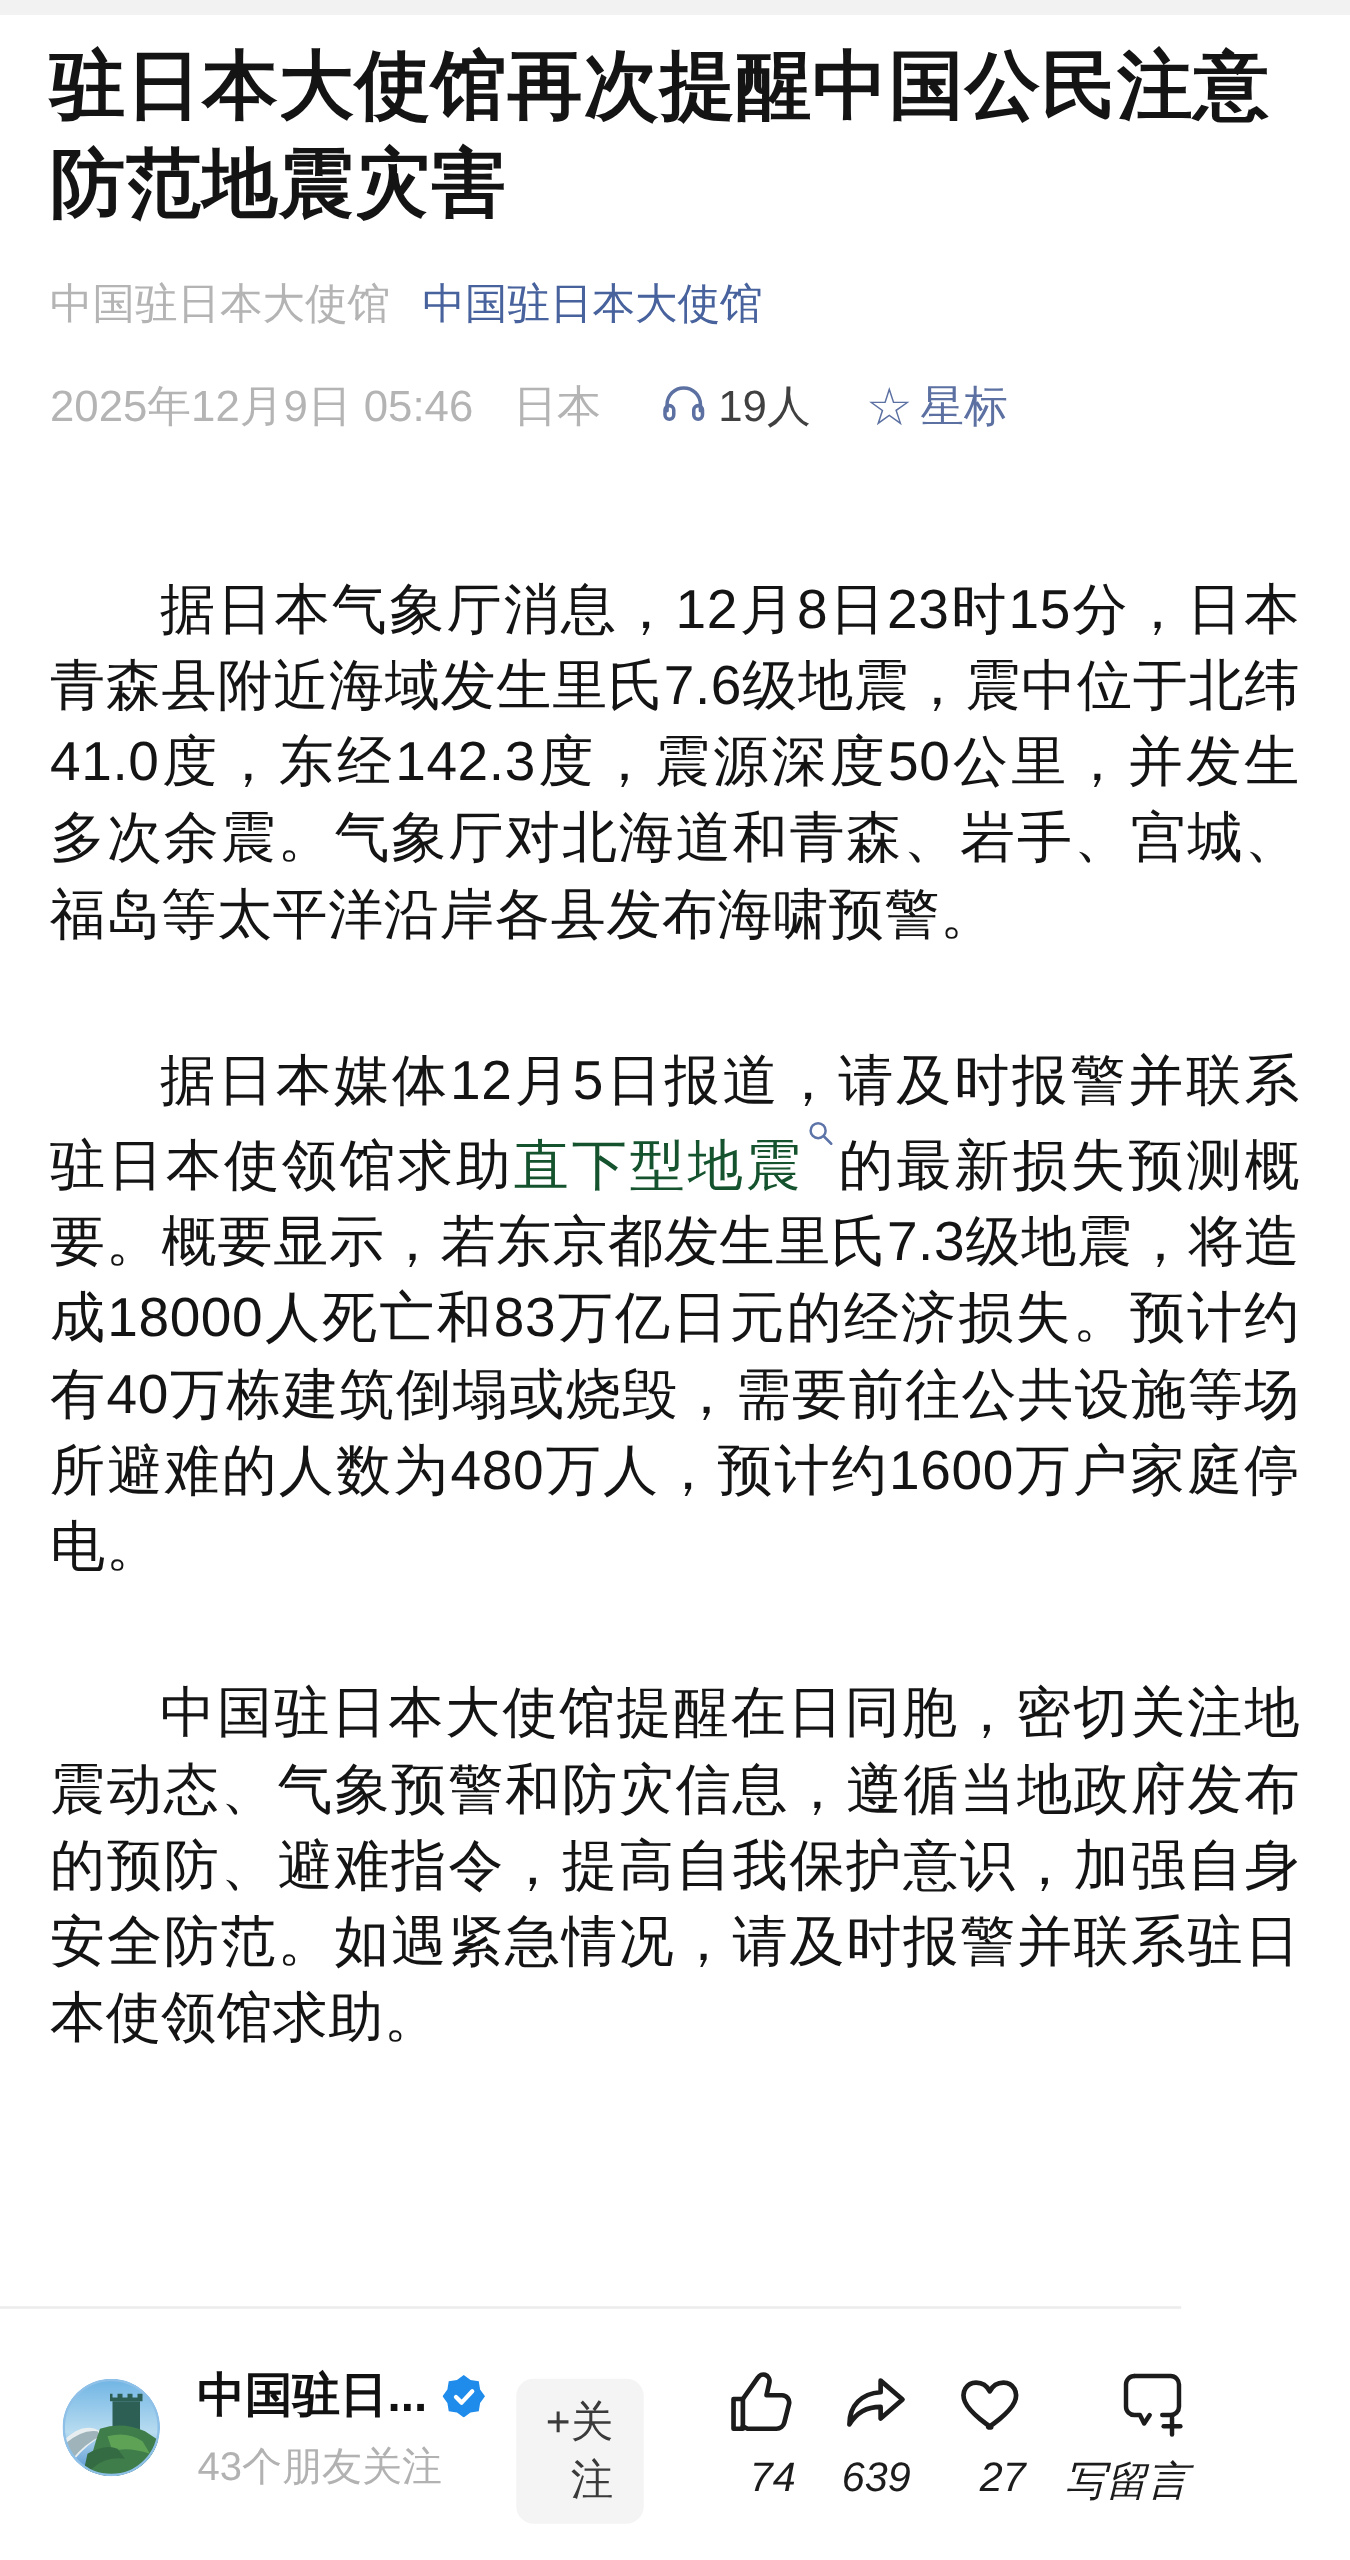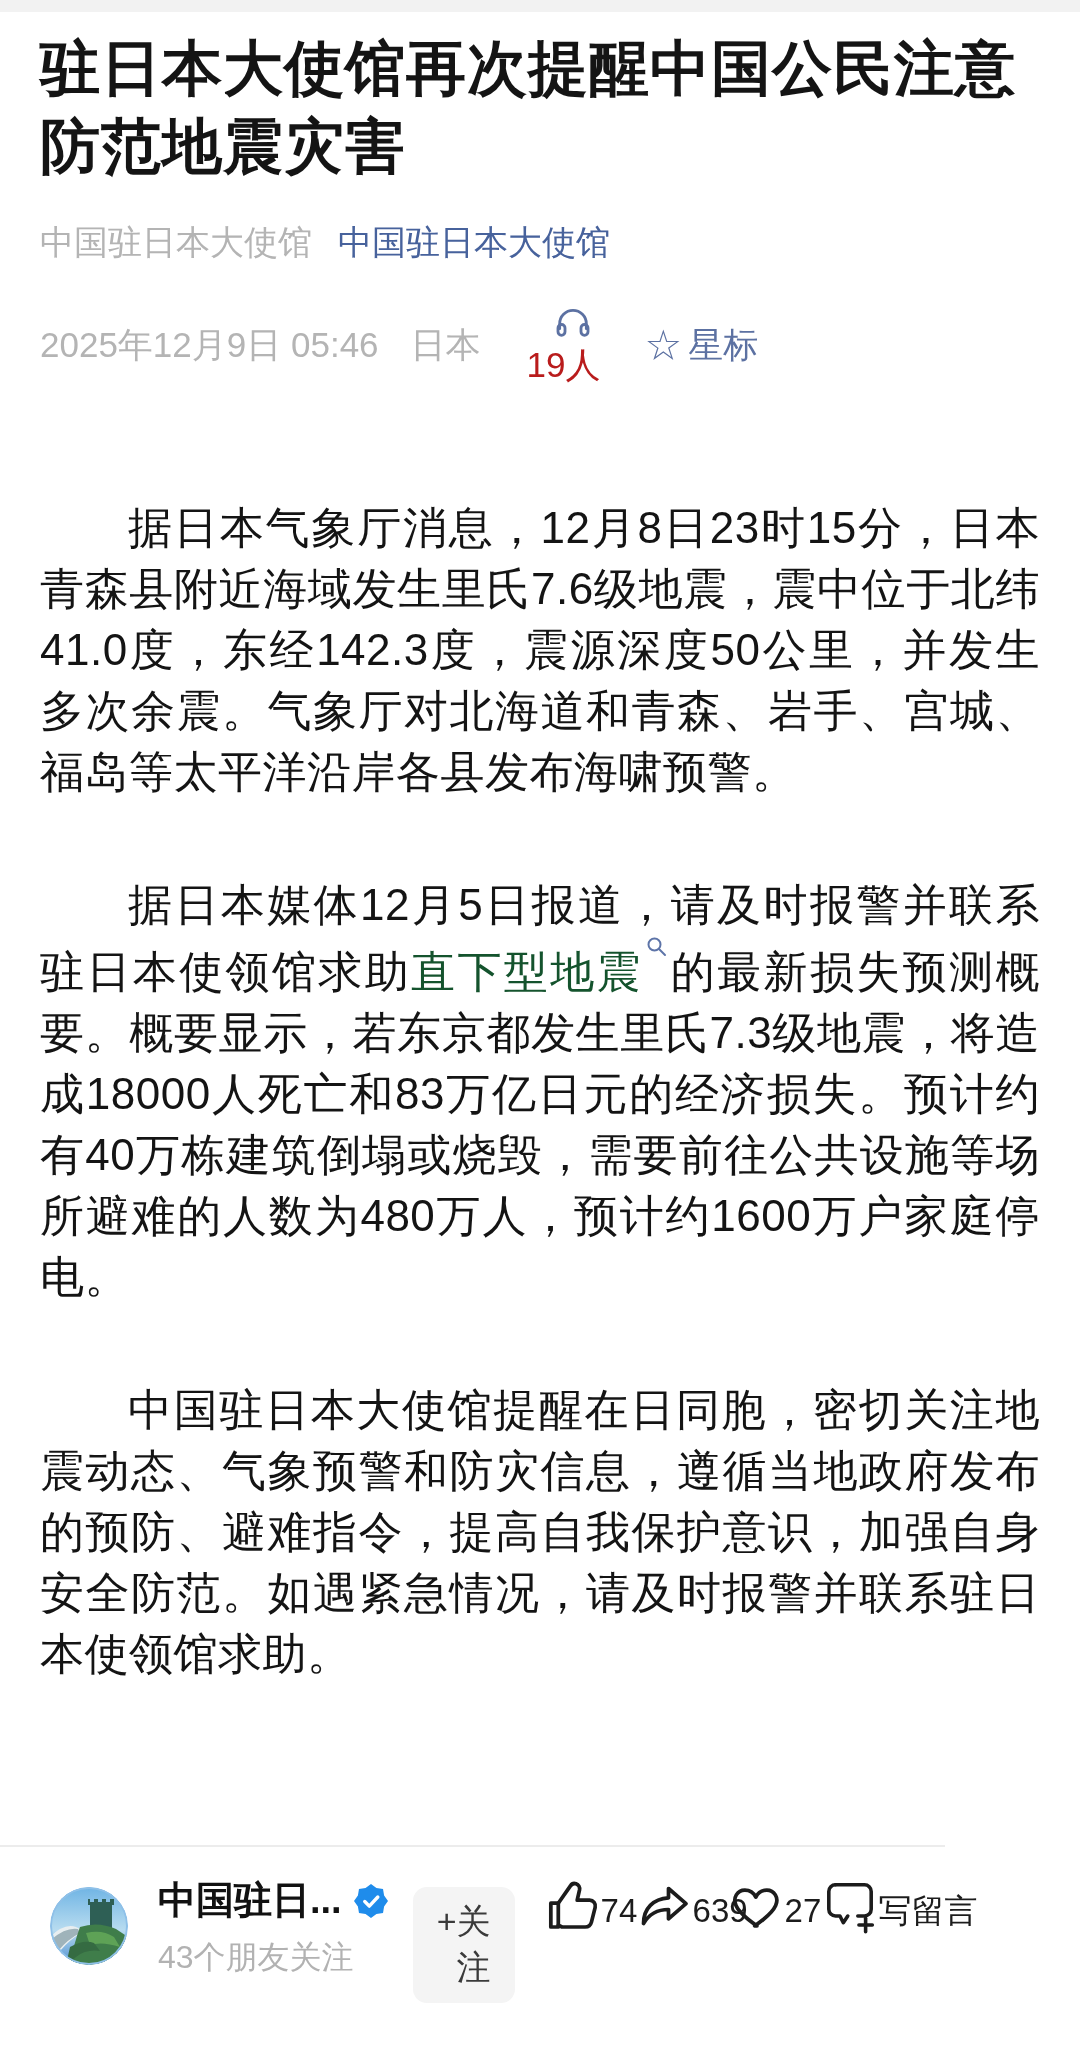--- a/index.html
+++ b/index.html
@@ -7,44 +7,44 @@
     font-family:"Liberation Sans","DejaVu Sans",sans-serif; }
   .top-strip { height:12px; background:#f2f2f2; }
   .article { padding:0 40px; }
   .title { margin-top:18px; font-size:60px; line-height:78px; font-weight:700;
     color:#141414; letter-spacing:1px; }
   .source-row { margin-top:34px; font-size:34px; display:flex; align-items:flex-start; }
   .source-gray { color:#b4b4b4; }
   .source-link { color:#47629c; margin-left:26px; }
   .meta-row { margin-top:36px; font-size:35px; color:#b4b4b4; display:flex; align-items:center; }
   .meta-region { margin-left:32px;font-family:Liberation Mono, monospace; }
-  .meta-listen { margin-left:46px; color:#b91c1c; display:flex; align-items:flex-end;flex-direction:column; }
+  .meta-listen { margin-left:46px; color:#404040; display:flex; align-items:flex-start; }
   .meta-listen svg { margin-right:8px; }
   .meta-star { margin-left:44px; color:#5c71a2; display:flex; align-items:center; }
   .star-glyph { font-size:42px; margin-right:6px; line-height:1; }
   .body-text { margin-top:108px; }
   .body-text p { font-size:44px; line-height:61px; color:#141414; text-align:justify;
     text-indent:2em; margin-bottom:72px; letter-spacing:0.5px; }
   .inline-link { color:#14532d; }
   .sup-search { vertical-align:28px; margin-left:2px; }
   .bottom-bar { position:absolute; left:0; bottom:0; width:945px; height:203px;
-    background:#fff; border-top:2px solid #ececec; padding:28px 40px 0 50px;
+    background:#fff; border-top:2px solid #ececec; padding:44px 40px 0 50px;
     display:flex; align-items:flex-start; }
   .avatar { width:78px; height:78px; border-radius:50%; overflow:hidden; flex:0 0 auto;
     margin-top:12px; }
   .acct { margin-left:30px; width:250px; }
   .acct-name-row { display:flex; align-items:center; }
   .acct-name { font-size:38px; font-weight:700; color:#111; white-space:nowrap; }
   .badge { margin-left:12px; flex:0 0 auto; }
   .acct-friends { margin-top:10px; font-size:32px; color:#b2b2b2; white-space:nowrap; }
   .follow-btn { margin-left:25px; margin-top:12px; background:#f4f4f4; border:none;
     border-radius:14px; padding:12px 24px; font-size:34px; color:#3a3a3a;
     font-family:inherit;text-align:right; }
   .actions { display:flex; margin-left:30px; }
-  .action { width:92px; display:flex; flex-direction:row; align-items:center; }
+  .action { width:92px; display:flex; flex-direction:column; align-items:flex-end;font-style:italic; }
   .action + .action { margin-left:0; }
   .action .cnt { margin-top:10px; font-size:33px; color:#1c1c1c; white-space:nowrap; }
   .icon-wrap { height:62px; display:flex; align-items:center; justify-content:center; }
 </style>
 </head>
 <body>
 
 <div class="top-strip"></div>
 
 <div class="article">

